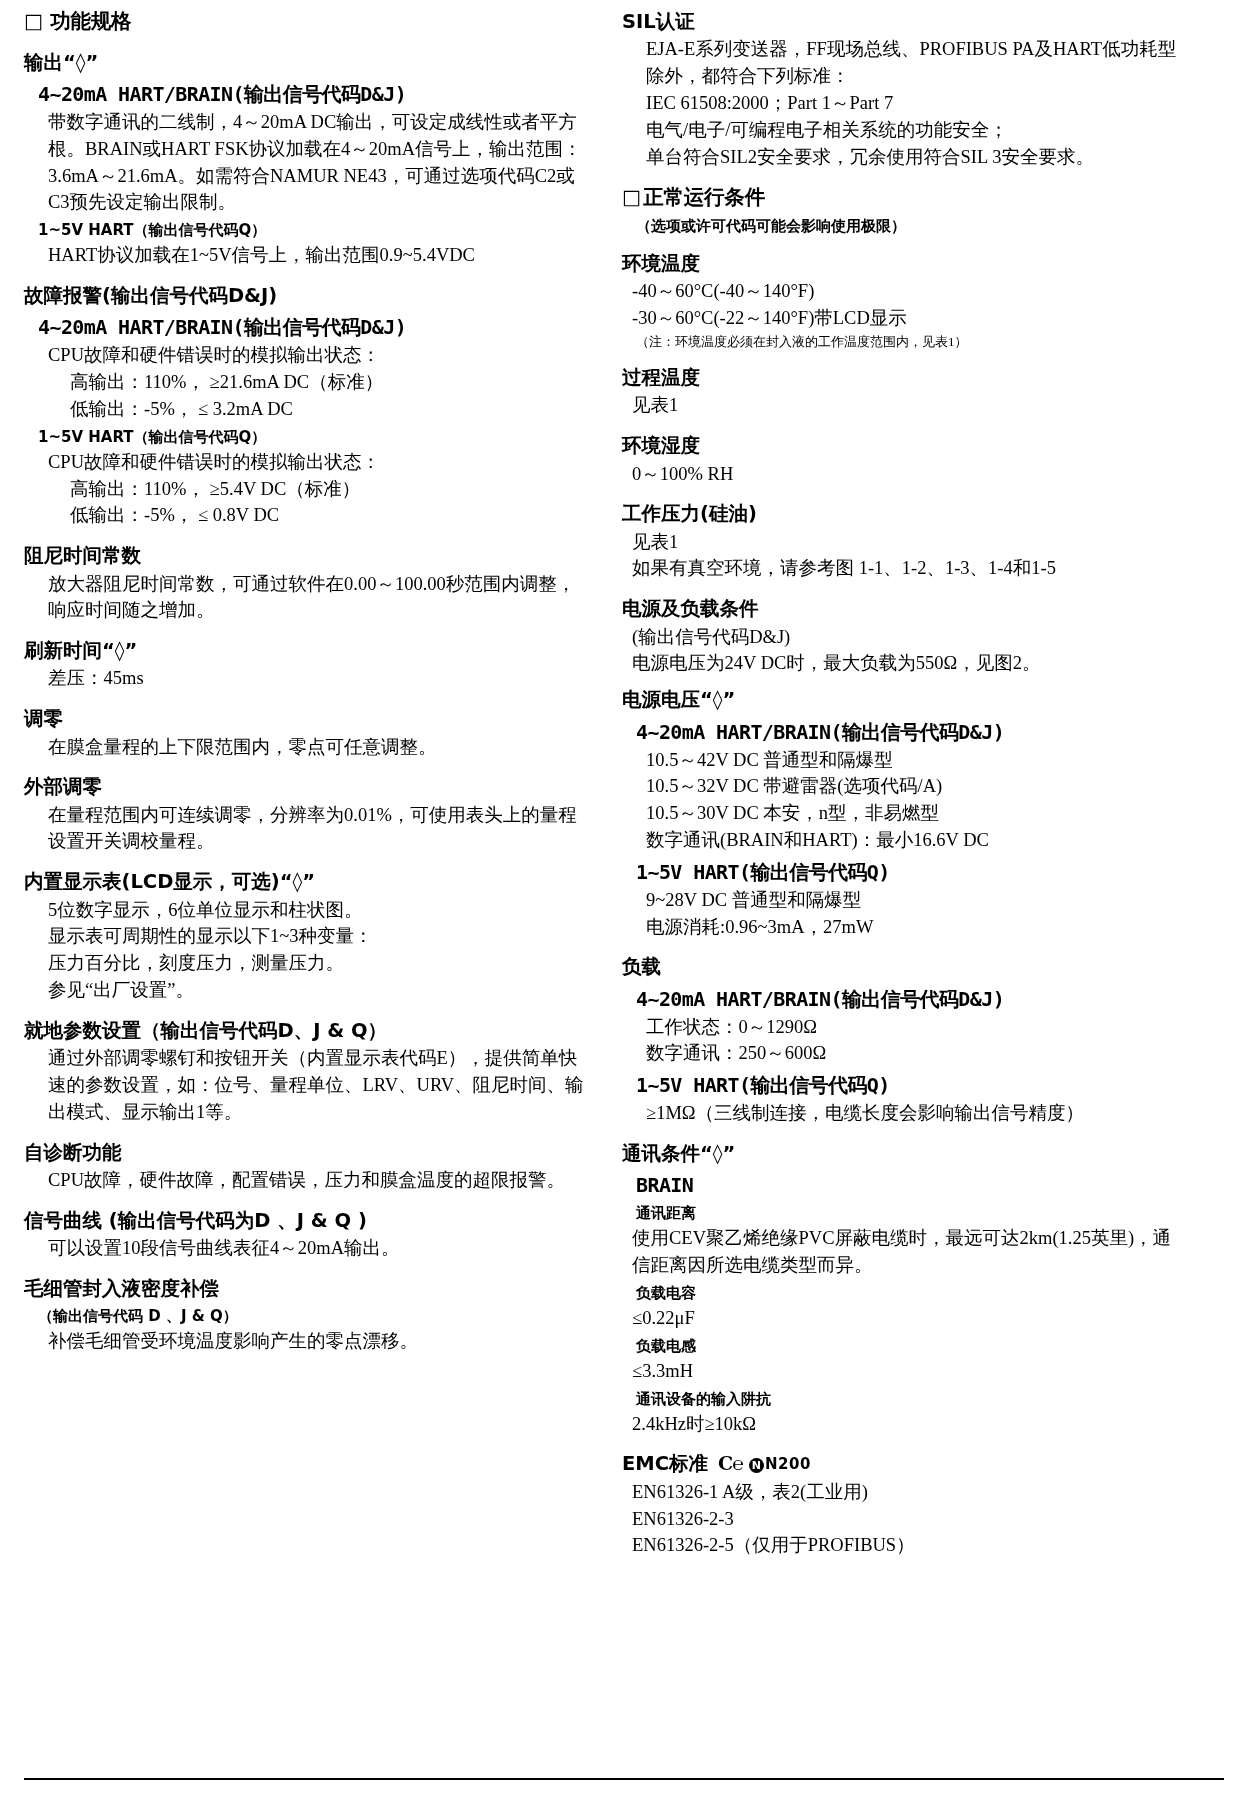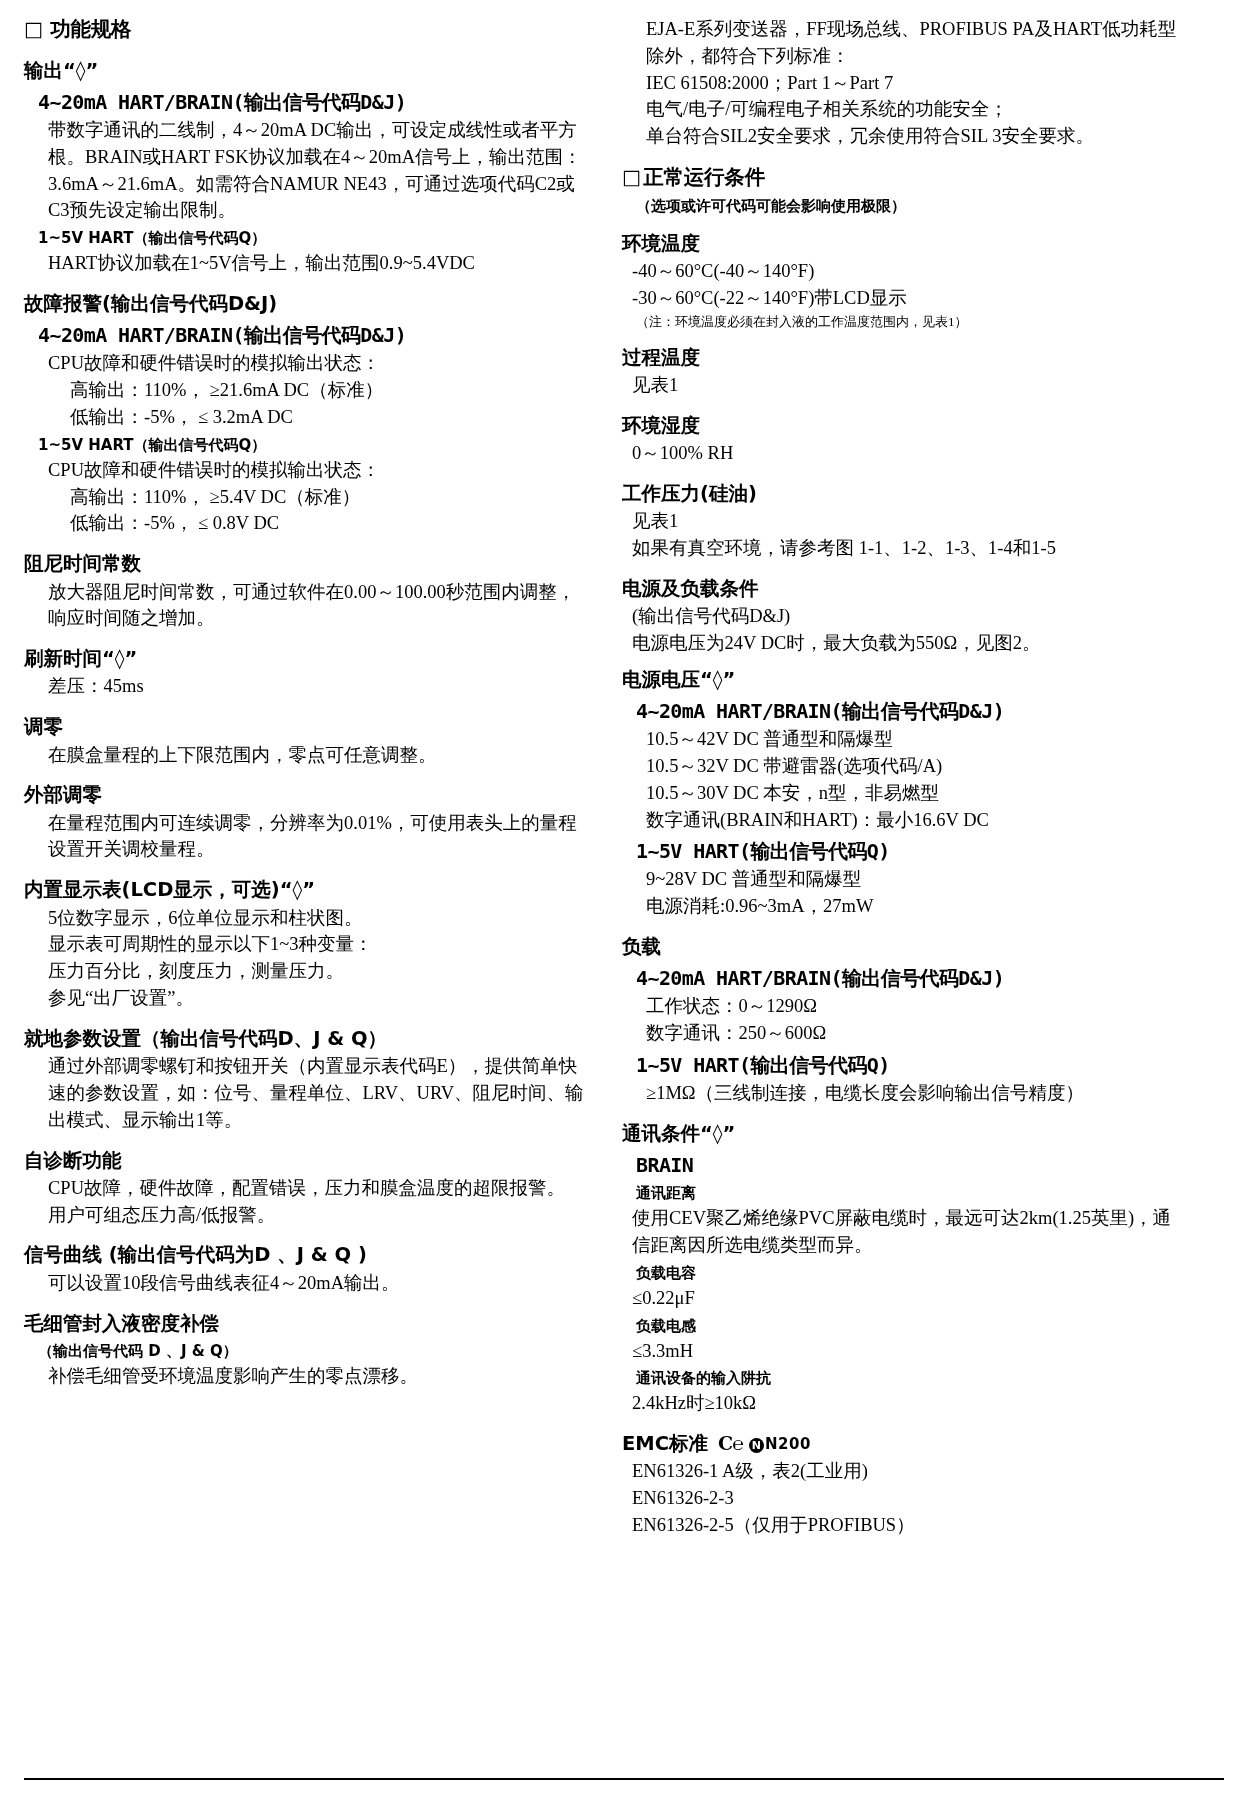--- a/index.html
+++ b/index.html
@@ -13,21 +13,21 @@
     font-family: "Liberation Serif", serif;
     color: #000000;
     position: relative;
     overflow: hidden;
   }
   .page {
     position: relative;
     width: 1248px;
     height: 1808px;
     box-sizing: border-box;
-    padding: 16px 24px 0 24px;
+    padding: 8px 24px 0 24px;
   }
   .cols {
     display: flex;
     gap: 34px;
   }
   .col {
     width: 564px;
     flex: 0 0 564px;
   }
   
@@ -164,31 +164,31 @@
       <div class="body">5位数字显示，6位单位显示和柱状图。</div>
       <div class="body">显示表可周期性的显示以下1~3种变量：</div>
       <div class="body">压力百分比，刻度压力，测量压力。</div>
       <div class="body">参见“出厂设置”。</div>
 
       <div class="h-main">就地参数设置（输出信号代码D、J &amp; Q）</div>
       <div class="body">通过外部调零螺钉和按钮开关（内置显示表代码E），提供简单快速的参数设置，如：位号、量程单位、LRV、URV、阻尼时间、输出模式、显示输出1等。</div>
 
       <div class="h-main">自诊断功能</div>
       <div class="body">CPU故障，硬件故障，配置错误，压力和膜盒温度的超限报警。</div>
-      <div class="body">用户可组态压力高/低报警。</div>
 
       <div class="h-main">信号曲线 (输出信号代码为D 、J &amp; Q )</div>
       <div class="body">可以设置10段信号曲线表征4～20mA输出。</div>
 
       <div class="h-main">毛细管封入液密度补偿</div>
       <div class="h-sub2">（输出信号代码 D 、J &amp; Q）</div>
       <div class="body">补偿毛细管受环境温度影响产生的零点漂移。</div>
     </div>
 
     <div class="col">
+      <div class="h-main" style="margin-top:0;">SIL认证</div>
       <div class="body">EJA-E系列变送器，FF现场总线、PROFIBUS PA及HART低功耗型除外，都符合下列标准：</div>
       <div class="body">IEC 61508:2000；Part 1～Part 7</div>
       <div class="body">电气/电子/可编程电子相关系统的功能安全；</div>
       <div class="body">单台符合SIL2安全要求，冗余使用符合SIL 3安全要求。</div>
 
       <div class="sp14"></div>
       <div class="h-sec">
         <span class="box" style="margin-right:2px;">□</span><span>正常运行条件</span>
       </div>
       <div class="h-sub2">（选项或许可代码可能会影响使用极限）</div>

